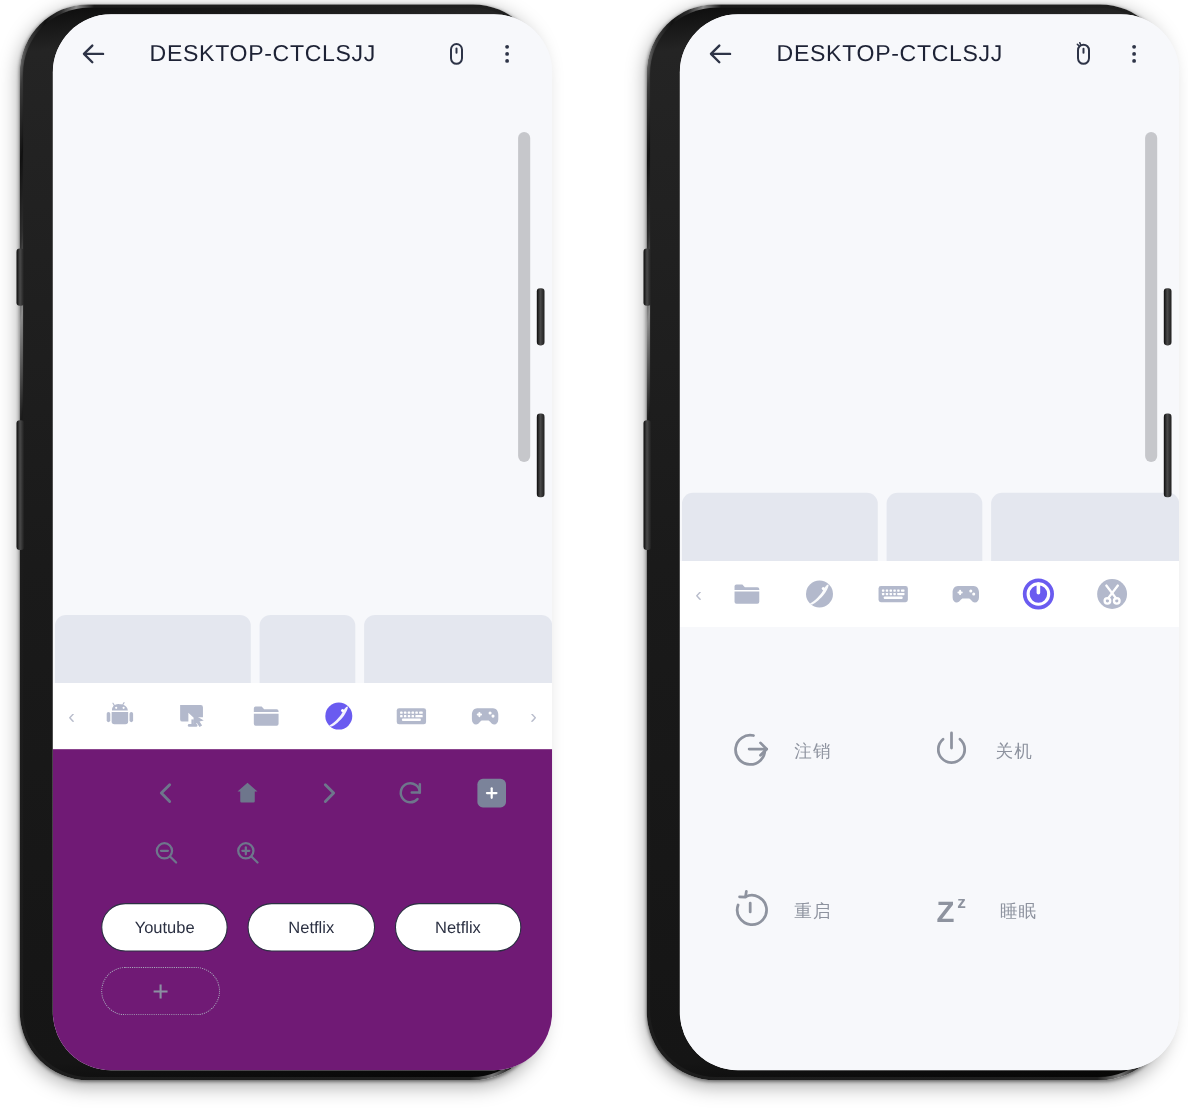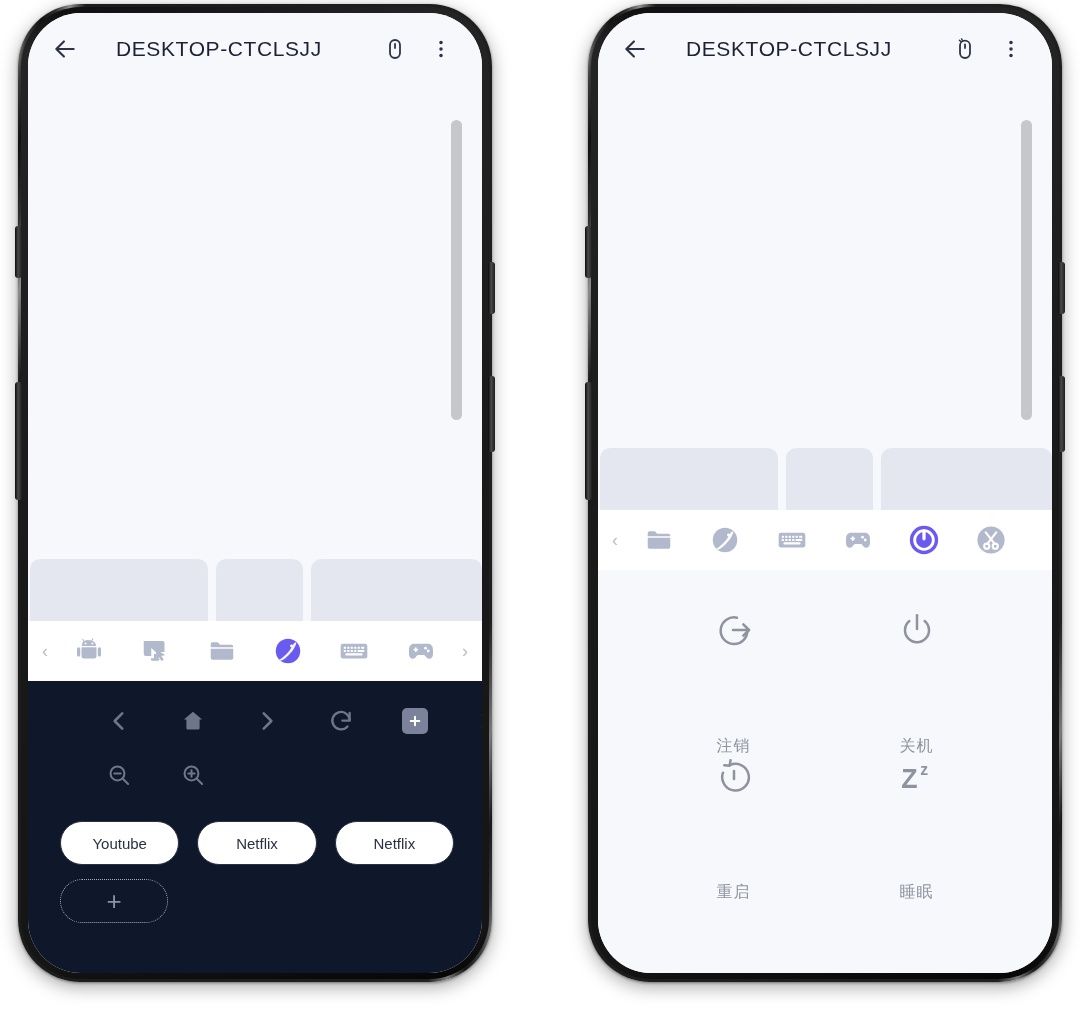--- a/index.html
+++ b/index.html
@@ -38,20 +38,21 @@
   }
   .screen {
     position: relative;
     z-index: 3;
     width: 100%; height: 100%;
     border-radius: 53px;
     background: #f7f8fb;
     overflow: hidden;
     display: flex;
     flex-direction: column;
+    margin-left: 20px;
   }
 
   
   .btn-side {
     position: absolute;
     background: linear-gradient(90deg,#0a0a0a,#4a4a4a 45%,#1d1d1d);
     border-radius: 3px;
     z-index: 6;
   }
   .btn-left-a { left: -3px; top: 222px;  width: 7px; height: 52px; }
@@ -146,22 +147,22 @@
     flex: 1 1 auto;
     display:flex;
     align-items:center;
     justify-content: space-around;
   }
   .strip .sicon{ width: 34px; height: 34px; display:flex; align-items:center; justify-content:center; }
 
   
   .browser{
     flex: 0 0 auto;
-    background:#0f172a;
-    padding: 18px 0 0 4px;
+    background:#701a75;
+    padding: 18px 0 0 16px;
   }
   .navrow{
     display:flex;
     align-items:center;
     padding: 0 40px 0 50px;
     gap: 0;
   }
   .navrow .nb{
     width: 74px; height: 44px;
     display:flex; align-items:center; justify-content:center;
@@ -209,23 +210,22 @@
   .power{
     flex: 1 1 auto;
     background:#f7f8fb;
     display:grid;
     grid-template-columns: 1fr 1fr;
     grid-template-rows: 1fr 1fr;
     padding: 40px 44px 70px 44px;
   }
   .pitem{
     display:flex;
-    flex-direction:column;
     align-items:center;
-    justify-content:space-between;
+    justify-content:flex-start;
     gap: 20px;
   }
   .pitem .pic{ color:#8e939f; }
   .pitem .plabel{ font-size: 16px; color:#8e939f; letter-spacing:1px; }
 </style>
 </head>
 <body>
 
 <div class="stage">
 

